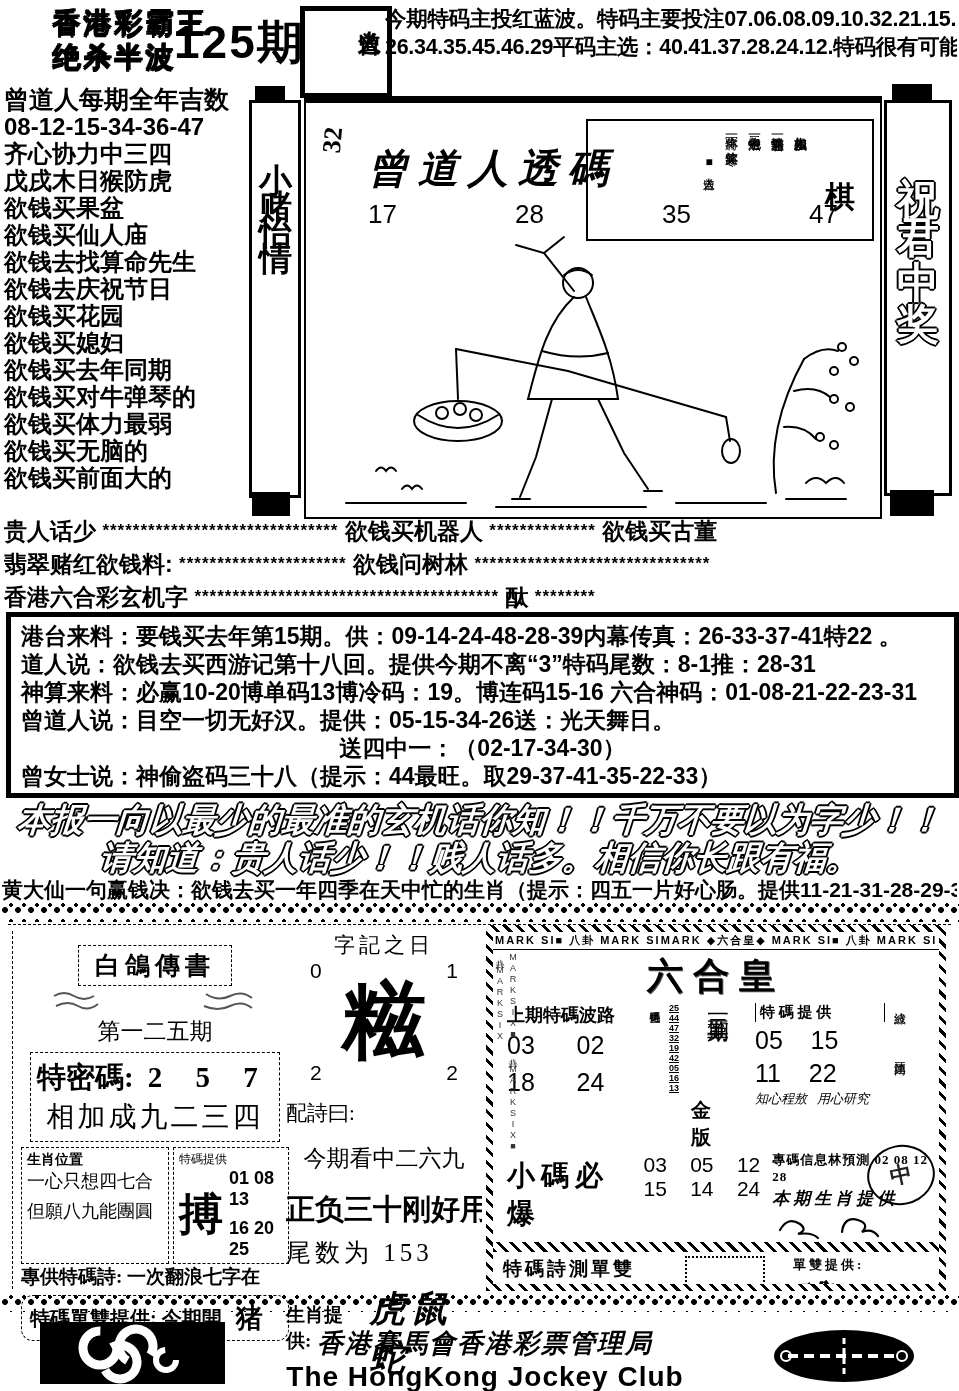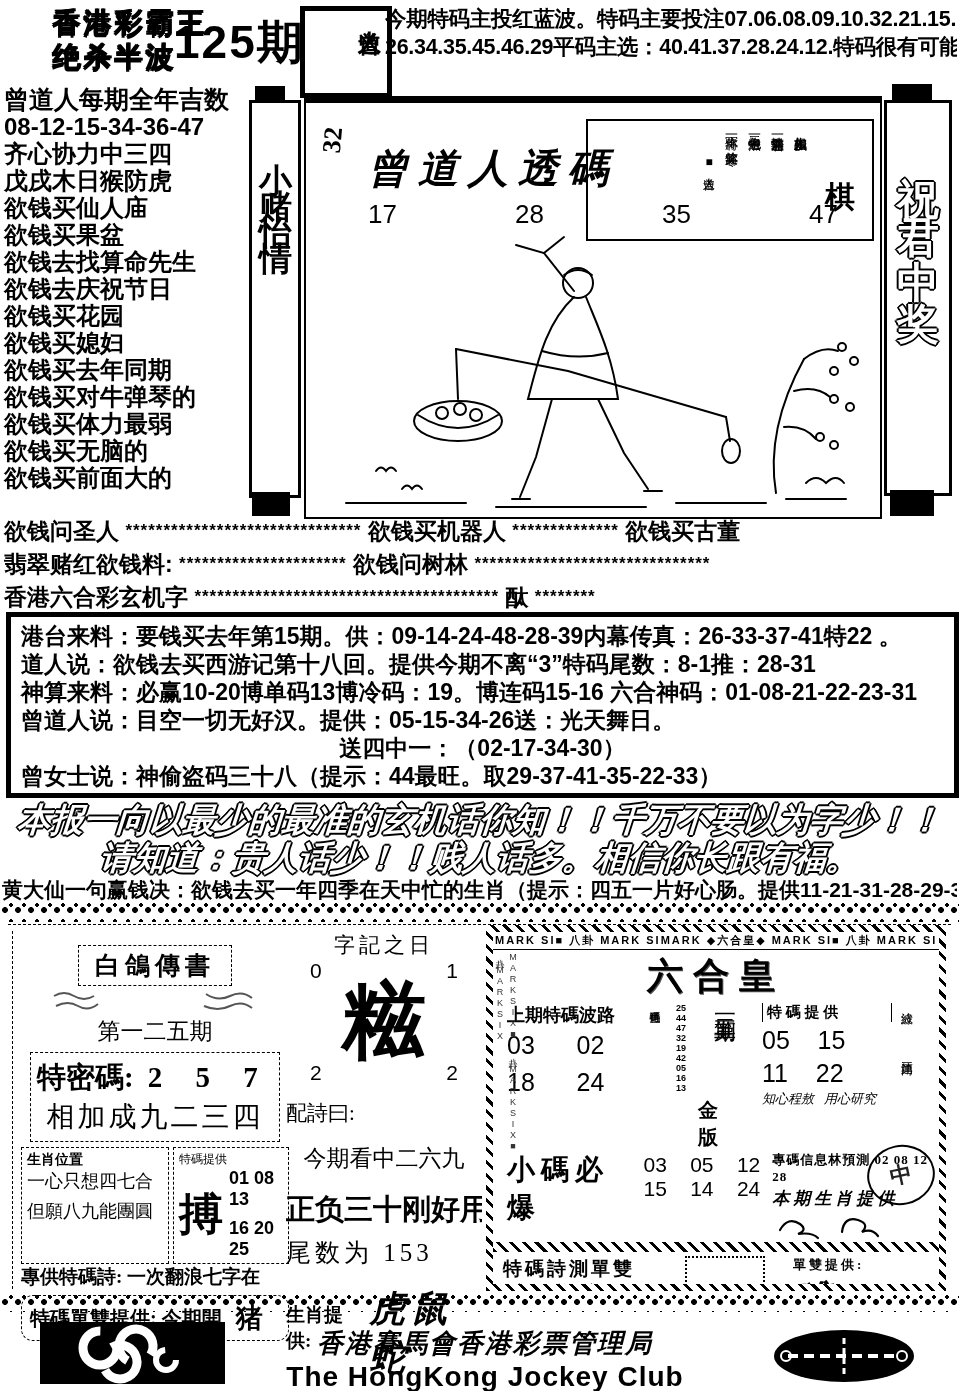--- a/index.html
+++ b/index.html
@@ -42,36 +42,36 @@
   <div class="abs b" style="left:385px;top:5px;width:572px;font-size:21.5px;line-height:28px;letter-spacing:-0.3px;">
     <div class="nowrap">今期特码主投红蓝波。特码主要投注07.06.08.09.10.32.21.15.</div>
     <div class="nowrap">26.34.35.45.46.29平码主选：40.41.37.28.24.12.特码很有可能</div>
   </div>
 
   <div class="abs" style="left:4px;top:86px;width:240px;">
     <div class="lc-item" style="font-size:25px;">曾道人每期全年吉数</div>
     <div class="lc-item">08-12-15-34-36-47</div>
     <div class="lc-item">齐心协力中三四</div>
     <div class="lc-item">戊戌木日猴防虎</div>
+    <div class="lc-item">欲钱买果盆</div>
     <div class="lc-item">欲钱买仙人庙</div>
-    <div class="lc-item">欲钱买果盆</div>
     <div class="lc-item">欲钱去找算命先生</div>
     <div class="lc-item">欲钱去庆祝节日</div>
     <div class="lc-item">欲钱买花园</div>
     <div class="lc-item">欲钱买媳妇</div>
     <div class="lc-item">欲钱买去年同期</div>
     <div class="lc-item">欲钱买对牛弹琴的</div>
     <div class="lc-item">欲钱买体力最弱</div>
     <div class="lc-item">欲钱买无脑的</div>
     <div class="lc-item">欲钱买前面大的</div>
   </div>
 
   <div class="abs" style="left:4px;top:516px;width:951px;">
     <div class="starrow">
-      <span>欲钱问圣人</span>
+      <span>贵人话少</span>
       <span class="stars">*******************************</span>
       <span>欲钱买机器人</span>
       <span class="stars">**************</span>
       <span>欲钱买古董</span>
     </div>
     <div class="starrow">
       <span>翡翠赌红欲钱料:</span>
       <span class="stars">**********************</span>
       <span>欲钱问树林</span>
       <span class="stars">*******************************</span>
@@ -246,21 +246,21 @@
         <div class="abs vert" style="left:0;top:20px;height:200px;font-size:9px;letter-spacing:1px;color:#333;">MARKSIX■ 八卦 MARKSIX■ 八卦 MARKSIX</div>
 
         <div class="center bb serif" style="font-size:36px;letter-spacing:10px;margin-top:2px;text-shadow:1px 1px 0 #555;">六合皇</div>
 
         <div style="display:flex;margin:2px 4px 0 14px;">
           <div style="width:140px;">
             <div class="b" style="font-size:18px;">上期特碼波路</div>
             <div style="font-size:25px;white-space:pre;margin-top:4px;">03      02</div>
             <div style="font-size:25px;white-space:pre;margin-top:8px;">18      24</div>
           </div>
-          <div style="display:flex;gap:10px;">
+          <div style="display:flex;gap:3px;text-decoration:underline;">
             <div class="vert serif" style="font-size:11px;height:92px;">生肖碼特選</div>
             <div class="pre center" style="font-size:9px;line-height:10px;width:18px;font-weight:700;">25
 44
 47
 32
 19
 42
 05
 16
 13</div>
@@ -278,21 +278,21 @@
               <span class="serif">用心研究</span>
             </div>
           </div>
           <div style="margin-left:6px;">
             <div class="vert serif" style="font-size:12px;height:50px;">綠波</div>
             <div class="vert serif" style="font-size:12px;height:60px;">連第三门</div>
           </div>
         </div>
 
         <div style="display:flex;align-items:flex-start;margin:0 4px 0 14px;position:relative;">
-          <div class="serif bb" style="font-size:28px;letter-spacing:6px;margin-top:0;">小碼必爆</div>
+          <div class="serif bb" style="font-size:28px;letter-spacing:6px;margin-top:6px;">小碼必爆</div>
           <div style="margin-left:10px;margin-top:2px;">
             <div style="font-size:21px;white-space:pre;">03    05    12</div>
             <div style="font-size:21px;white-space:pre;">15    14    24</div>
           </div>
           <div style="margin-left:12px;">
             <div class="serif b" style="font-size:13px;letter-spacing:1px;">專碼信息林預測 02 08 12 28</div>
             <div class="serif bb" style="font-size:17px;font-style:italic;letter-spacing:4px;margin-top:2px;">本期生肖提供</div>
             <svg width="120" height="30" viewBox="0 0 120 30">
               <path d="M8 20 q8 -14 20 -6 q8 6 -2 10 q14 -2 20 4 M70 22 q2 -16 16 -12 q12 4 4 12 q10 -4 16 4" fill="none" stroke="#000" stroke-width="2.2" stroke-linecap="round"></path>
             </svg>

